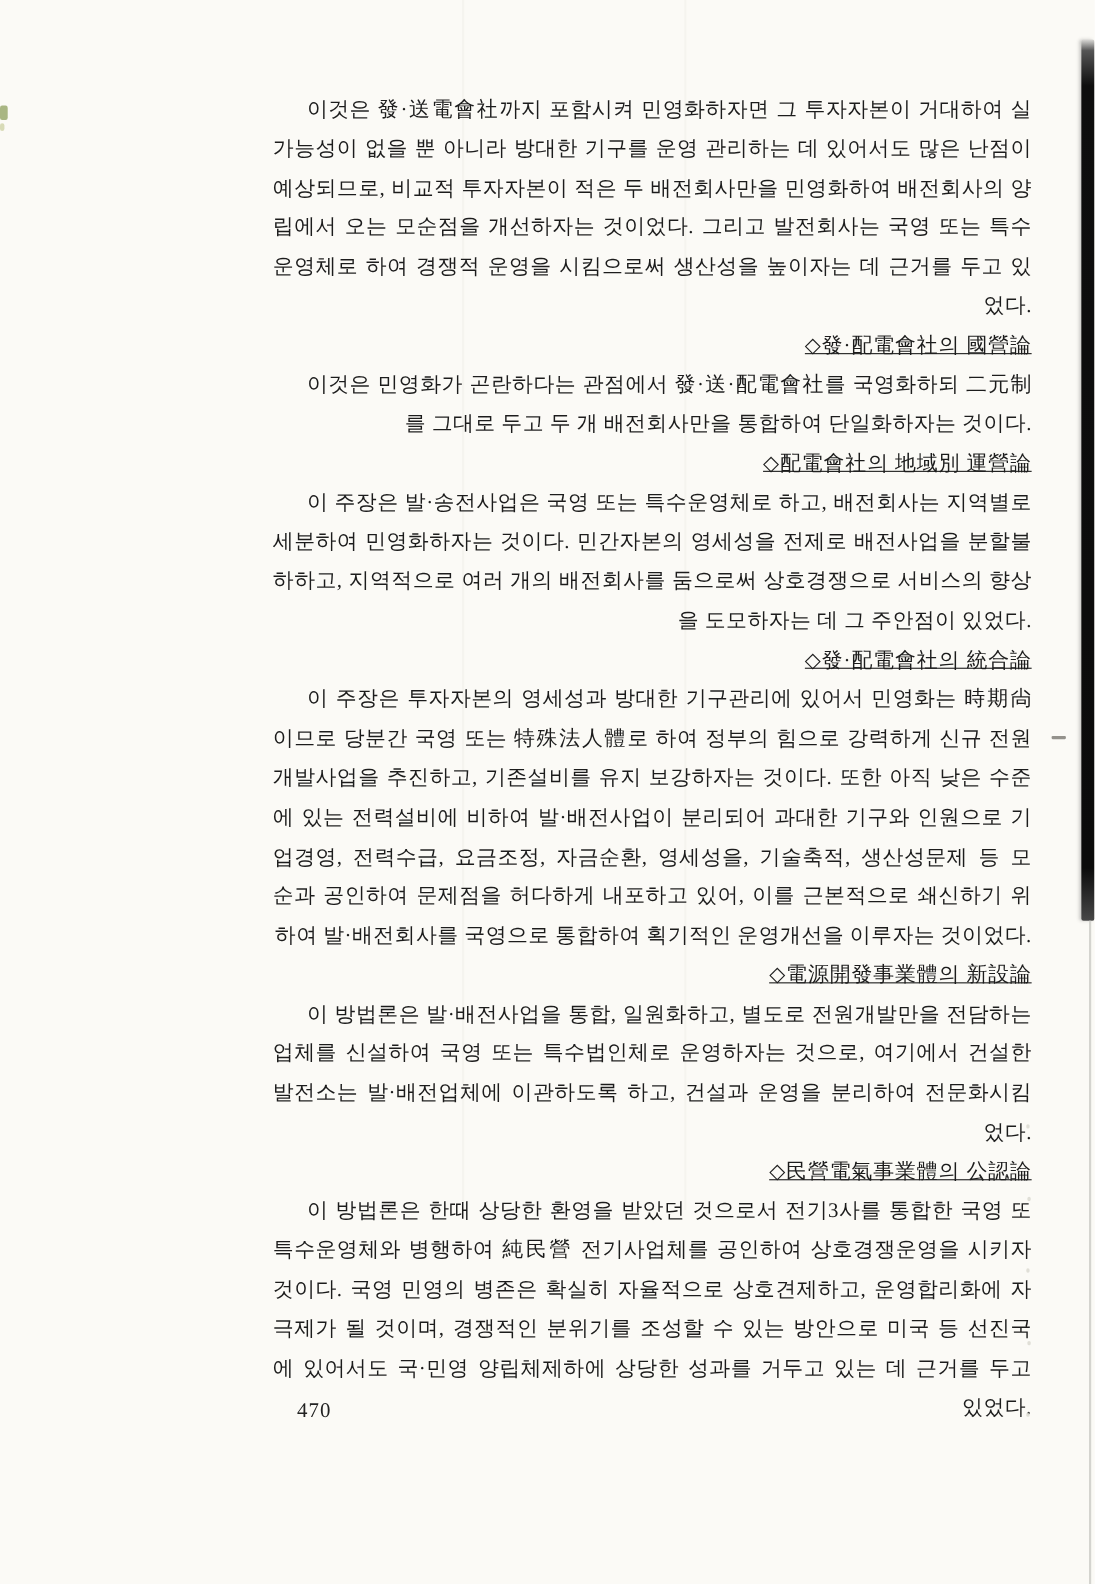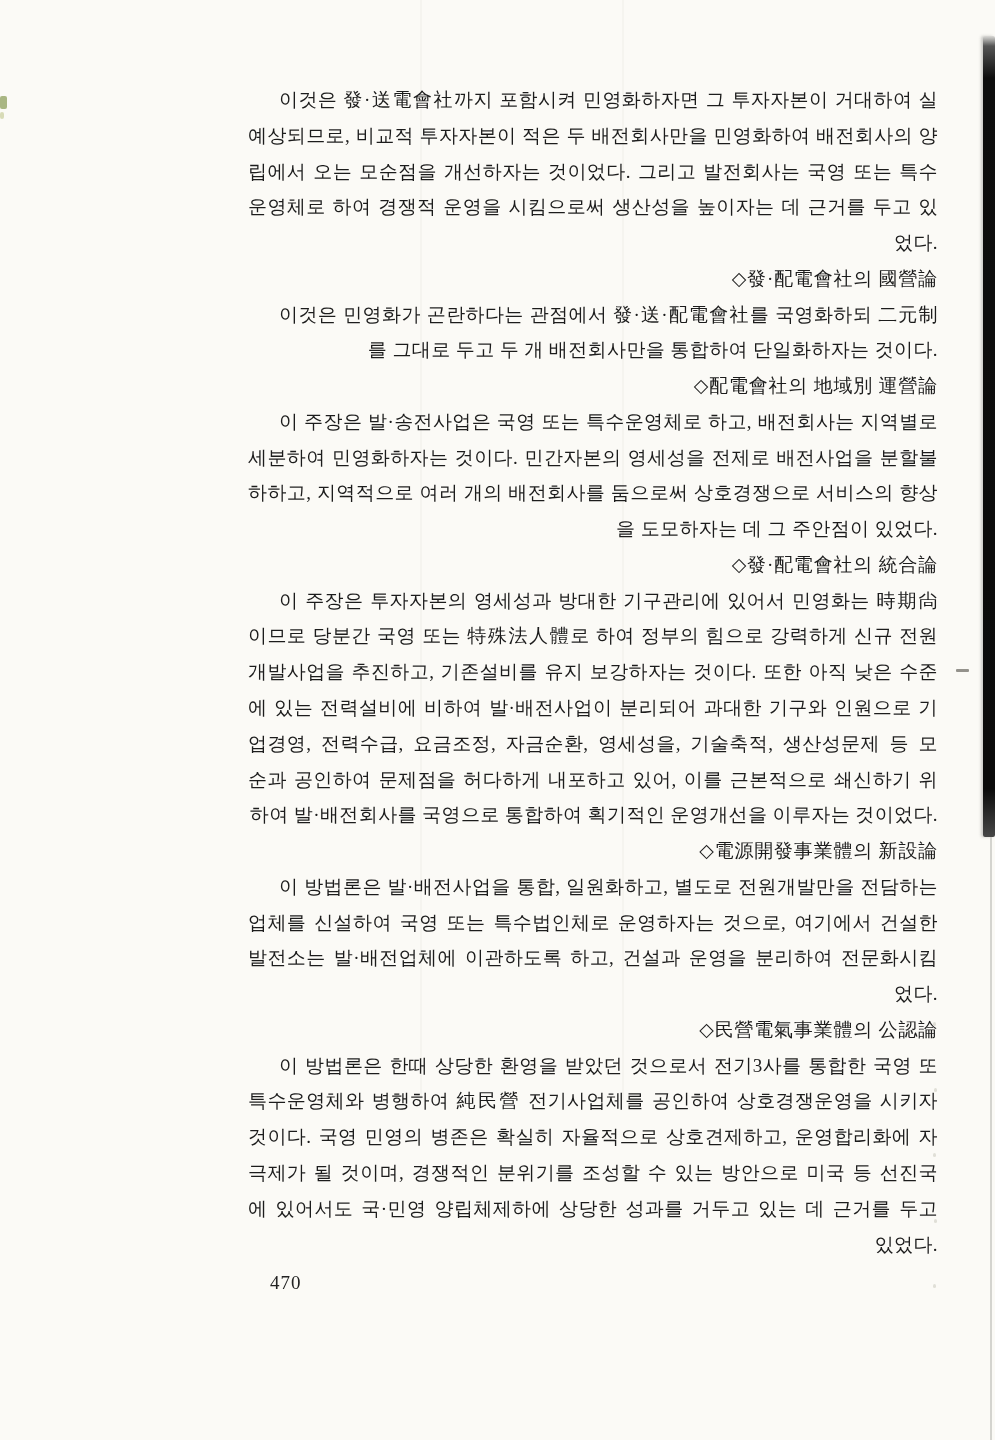--- a/index.html
+++ b/index.html
@@ -27,20 +27,21 @@
   
   .line.body, .line.first{
     white-space:normal;
     text-align:justify;
     text-align-last:justify;
   }
   .line.first{ text-indent:31px; }
   .line.heading{
     margin-left:-5px;
     letter-spacing:0.8px;
+    text-decoration:underline;
   }
   .page-number{
     position:absolute;
     left:270px;top:1272px;
     font-size:19px;
     color:#222;
     letter-spacing:1px;
   }
   
   .spine-bar{
@@ -90,20 +91,21 @@
 </head>
 <body>
 
 <div class="page" style="background: rgb(251, 250, 246);">
 
   <div class="streak" style="left:420px;"></div>
   <div class="streak" style="left:622px;"></div>
 
   <div class="text-block" style="color: rgb(28, 28, 28);">
       <div class="line first">이것은 發·送電會社까지 포함시켜 민영화하자면 그 투자자본이 거대하여 실현</div>
+      <div class="line body">가능성이 없을 뿐 아니라 방대한 기구를 운영 관리하는 데 있어서도 많은 난점이</div>
       <div class="line body">예상되므로, 비교적 투자자본이 적은 두 배전회사만을 민영화하여 배전회사의 양</div>
       <div class="line body">립에서 오는 모순점을 개선하자는 것이었다. 그리고 발전회사는 국영 또는 특수</div>
       <div class="line body">운영체로 하여 경쟁적 운영을 시킴으로써 생산성을 높이자는 데 근거를 두고 있</div>
       <div class="line end">었다.</div>
       <div class="line heading">◇發·配電會社의 國營論</div>
       <div class="line first">이것은 민영화가 곤란하다는 관점에서 發·送·配電會社를 국영화하되 二元制</div>
       <div class="line end">를 그대로 두고 두 개 배전회사만을 통합하여 단일화하자는 것이다.</div>
       <div class="line heading">◇配電會社의 地域別 運營論</div>
       <div class="line first">이 주장은 발·송전사업은 국영 또는 특수운영체로 하고, 배전회사는 지역별로</div>
       <div class="line body">세분하여 민영화하자는 것이다. 민간자본의 영세성을 전제로 배전사업을 분할불</div>

